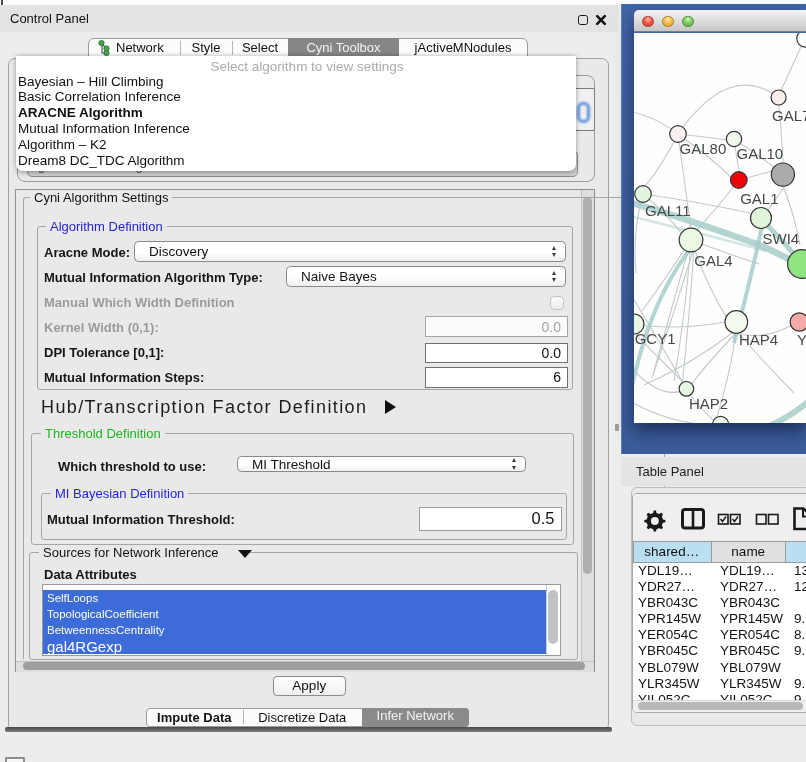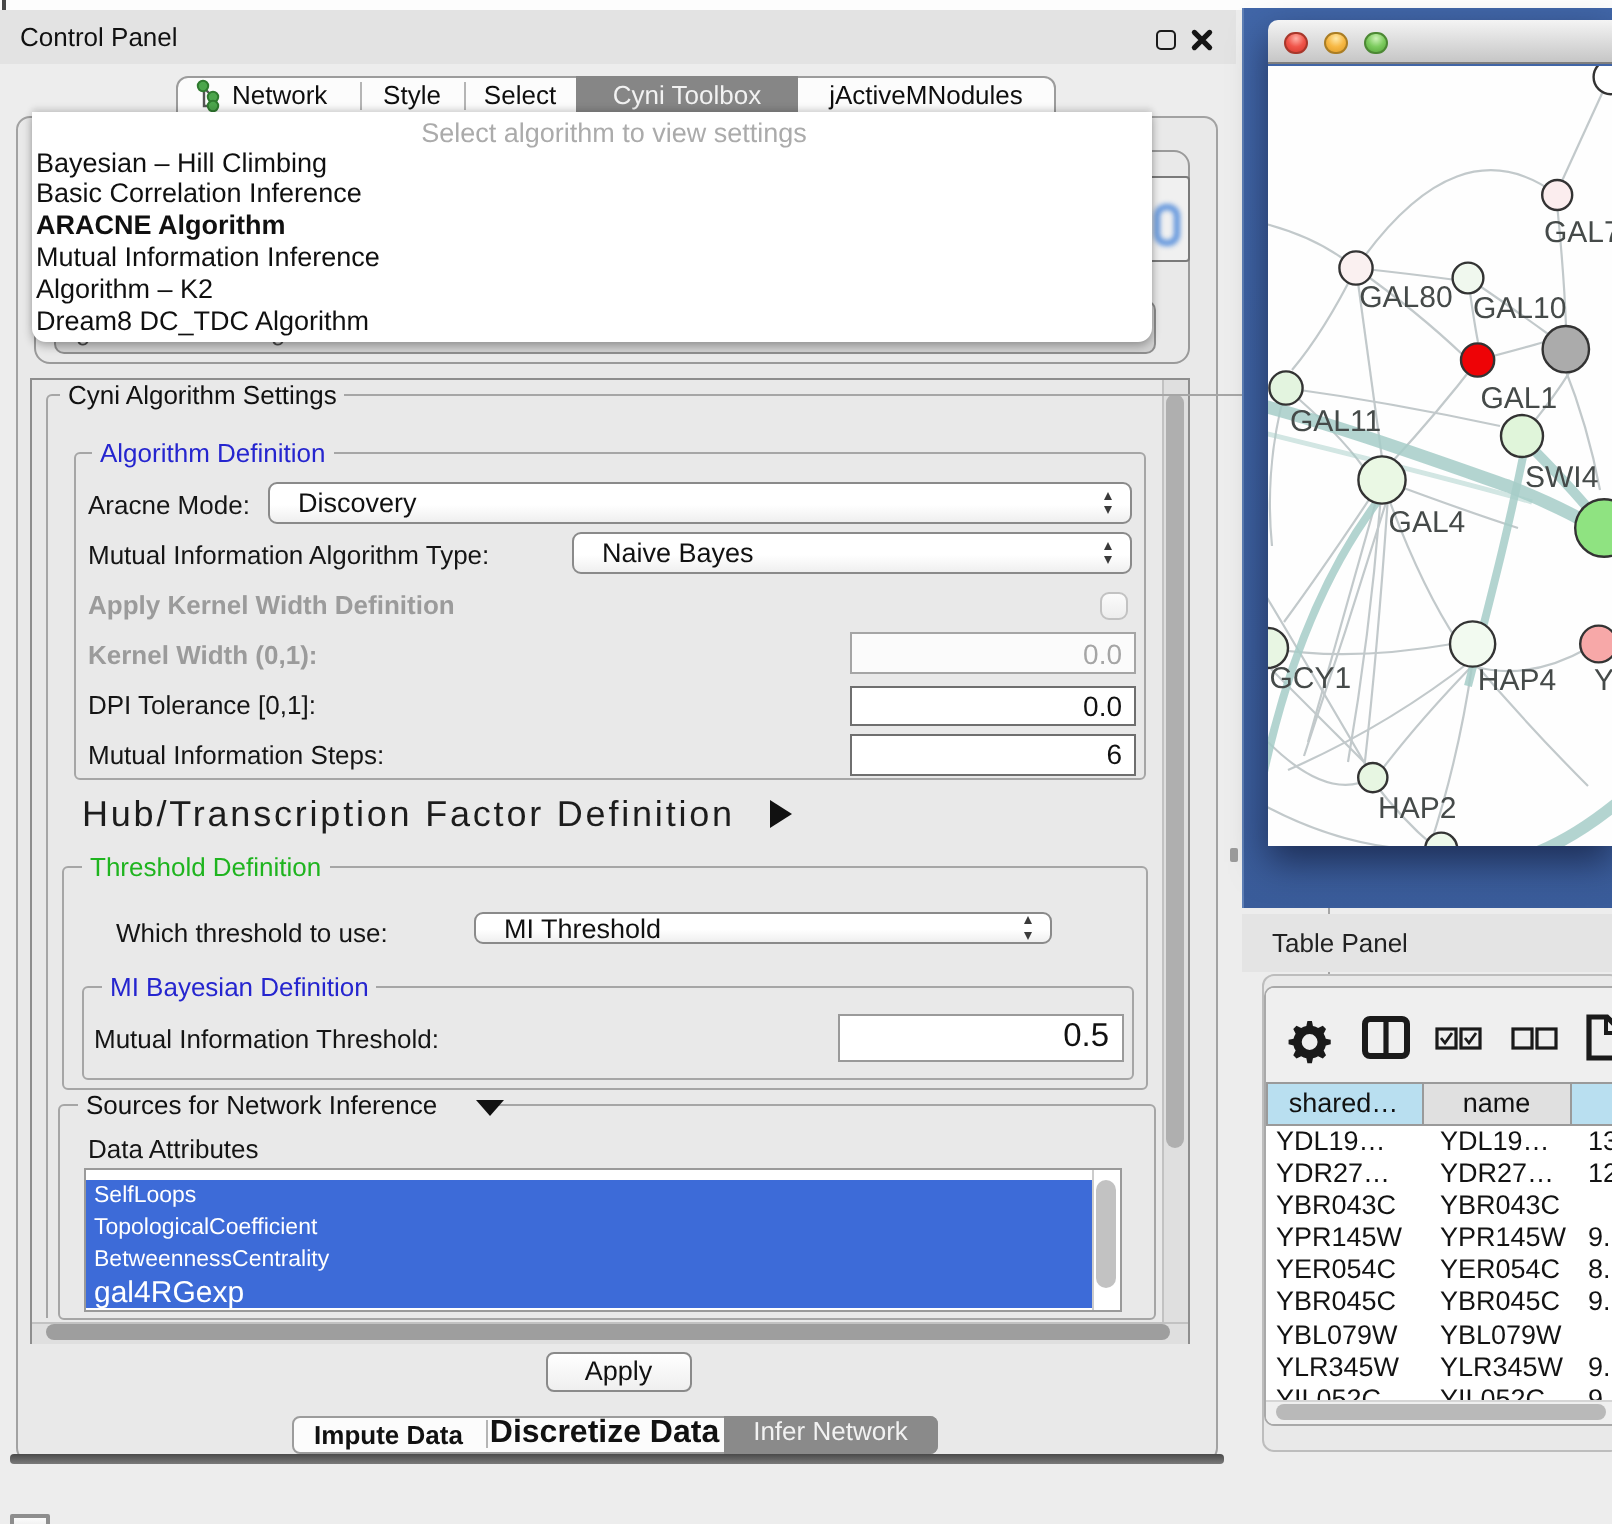--- a/index.html
+++ b/index.html
@@ -1,17 +1,17 @@
 <!DOCTYPE html>
 <html><head><meta charset="utf-8">
 <style>
 html,body{margin:0;padding:0}
 body{width:806px;height:762px;position:relative;background:#EDEDED;font-family:"Liberation Sans",sans-serif;overflow:hidden}
 .ab{position:absolute;box-sizing:border-box}
-.lbl{font-weight:normal;font-size:13px;color:#151515;white-space:nowrap}
+.lbl{font-weight:bold;font-size:13px;color:#151515;white-space:nowrap}
 .glbl{font-weight:bold;font-size:13px;color:#9B9B9B;white-space:nowrap}
 .grp{border:1px solid #A6A6A6;border-radius:3px}
 .gt{position:absolute;top:-8px;background:#E9E9E9;padding:0 4px;font-size:13px;line-height:15px;white-space:nowrap}
 .combo{border:1px solid #8A8A8A;border-radius:4.5px;background:linear-gradient(#FFFFFF 55%,#EFEFEF);box-shadow:inset 0 1px 0 #fff}
 .ctext{position:absolute;left:14px;top:0;bottom:0;display:flex;align-items:center;font-size:13.5px;color:#111}
 .arr{position:absolute;right:7.5px;top:50%;margin-top:-5.6px;width:5.6px;height:11.2px}
 .arr:before{content:"";position:absolute;left:0;top:0;border-left:2.8px solid transparent;border-right:2.8px solid transparent;border-bottom:4.3px solid #3A3A3A}
 .arr:after{content:"";position:absolute;left:0;bottom:0;border-left:2.8px solid transparent;border-right:2.8px solid transparent;border-top:4.3px solid #3A3A3A}
 .tf{background:#fff;border:1px solid #6F6F6F;text-align:right;font-size:14px;color:#111;display:flex;align-items:center;justify-content:flex-end;padding-right:6px}
 .pitem{position:absolute;left:18px;font-size:13.5px;color:#101010;white-space:nowrap}
@@ -75,21 +75,21 @@
 <div class="ab lbl" style="left:44px;top:245px">Aracne Mode:</div>
 <div class="ab combo" style="left:134px;top:241px;width:432px;height:20.5px">
     <span class="ctext">Discovery</span>
     <span class="arr"></span>
   </div>
 <div class="ab lbl" style="left:44px;top:270px">Mutual Information Algorithm Type:</div>
 <div class="ab combo" style="left:286px;top:266px;width:280px;height:20.5px">
     <span class="ctext">Naive Bayes</span>
     <span class="arr"></span>
   </div>
-<div class="ab glbl" style="left:44px;top:295px">Apply Kernel Width Definition</div>
+<div class="ab glbl" style="left:44px;top:295px">Manual Which Width Definition</div>
 <div class="ab" style="left:550px;top:296px;width:14px;height:14px;background:linear-gradient(#FBFBFB,#EDEDED);border:1.5px solid #C2C2C2;border-radius:4.5px"></div>
 <div class="ab glbl" style="left:44px;top:319.5px">Kernel Width (0,1):</div>
 <div class="ab tf" style="left:424.5px;top:316px;width:143.5px;height:21px;border-color:#A5A5A5;color:#A5A5A5;background:#FBFBFB">0.0</div>
 <div class="ab lbl" style="left:44px;top:344.5px">DPI Tolerance [0,1]:</div>
 <div class="ab tf" style="left:424.5px;top:342.5px;width:143.5px;height:20.5px">0.0</div>
 <div class="ab lbl" style="left:44px;top:370px">Mutual Information Steps:</div>
 <div class="ab tf" style="left:424.5px;top:366.5px;width:143.5px;height:21px">6</div>
 <div class="ab" style="left:41px;top:397px;font-size:18px;letter-spacing:1.4px;font-weight:500;color:#1d1d1d;white-space:nowrap">Hub/Transcription Factor Definition</div>
 <div class="ab" style="left:385px;top:400px;width:0;height:0;border-top:7px solid transparent;border-bottom:7px solid transparent;border-left:11px solid #111"></div>
 
@@ -121,21 +121,21 @@
 <div class="ab" style="left:47px;top:638px;width:200px;height:16px;display:flex;align-items:center;font-size:15px;color:#fff">gal4RGexp</div>
 <div class="ab" style="left:546px;top:585px;width:14px;height:69.5px;background:#fff;border-left:1px solid #CCC"></div>
 <div class="ab" style="left:547.5px;top:590px;width:10.5px;height:53.5px;background:#C2C2C2;border-radius:5px"></div>
 
 <div class="ab" style="left:272.5px;top:675.5px;width:73.5px;height:20.5px;background:linear-gradient(#FFFFFF,#EFEFEF);border:1px solid #8A8A8A;border-radius:4px;display:flex;align-items:center;justify-content:center;font-size:13.5px;color:#111">Apply</div>
 
 <div class="ab" style="left:145.5px;top:707.5px;width:323.5px;height:19.5px;background:#FCFCFC;border:1px solid #9C9C9C;border-radius:4px"></div>
 <div class="ab" style="left:361.5px;top:707.5px;width:107.5px;height:19.5px;background:#8A8A8A;border-radius:0 4px 4px 0"></div>
 <div class="ab" style="left:243px;top:710px;width:1px;height:14px;background:#B5B5B5"></div>
 <div class="ab" style="left:145.5px;top:707.5px;width:97.5px;height:19.5px;display:flex;align-items:center;justify-content:center;font-size:13px;font-weight:bold;color:#111">Impute Data</div>
-<div class="ab" style="left:243px;top:707.5px;width:118.5px;height:19.5px;display:flex;align-items:center;justify-content:center;font-size:16px;font-weight:bold;color:#111">Discretize Data</div>
+<div class="ab" style="left:243px;top:707.5px;width:118.5px;height:19.5px;display:flex;align-items:center;justify-content:center;font-size:13px;font-weight:normal;color:#111">Discretize Data</div>
 <div class="ab" style="left:361.5px;top:707.5px;width:107.5px;height:15px;display:flex;align-items:center;justify-content:center;font-size:13px;color:#F2F2F2">Infer Network</div>
 
 <div class="ab" style="left:5px;top:727px;width:607px;height:4.5px;background:linear-gradient(#4A4A4A,#7A7A7A);border-radius:2px"></div>
 
 <div class="ab" style="left:16px;top:56px;width:560px;height:114.5px;background:#fff;border-radius:0 0 7px 7px;box-shadow:0 2px 5px rgba(0,0,0,0.3), 0 -2px 3px rgba(0,0,0,0.10)"></div>
 <div class="ab" style="left:27px;top:59px;width:560px;text-align:center;font-size:13.5px;color:#ABABAB">Select algorithm to view settings</div>
 <div class="pitem" style="top:73.5px">Bayesian – Hill Climbing</div>
 <div class="pitem" style="top:89px">Basic Correlation Inference</div>
 <div class="pitem" style="top:105px;font-weight:bold">ARACNE Algorithm</div>
 <div class="pitem" style="top:121px">Mutual Information Inference</div>

